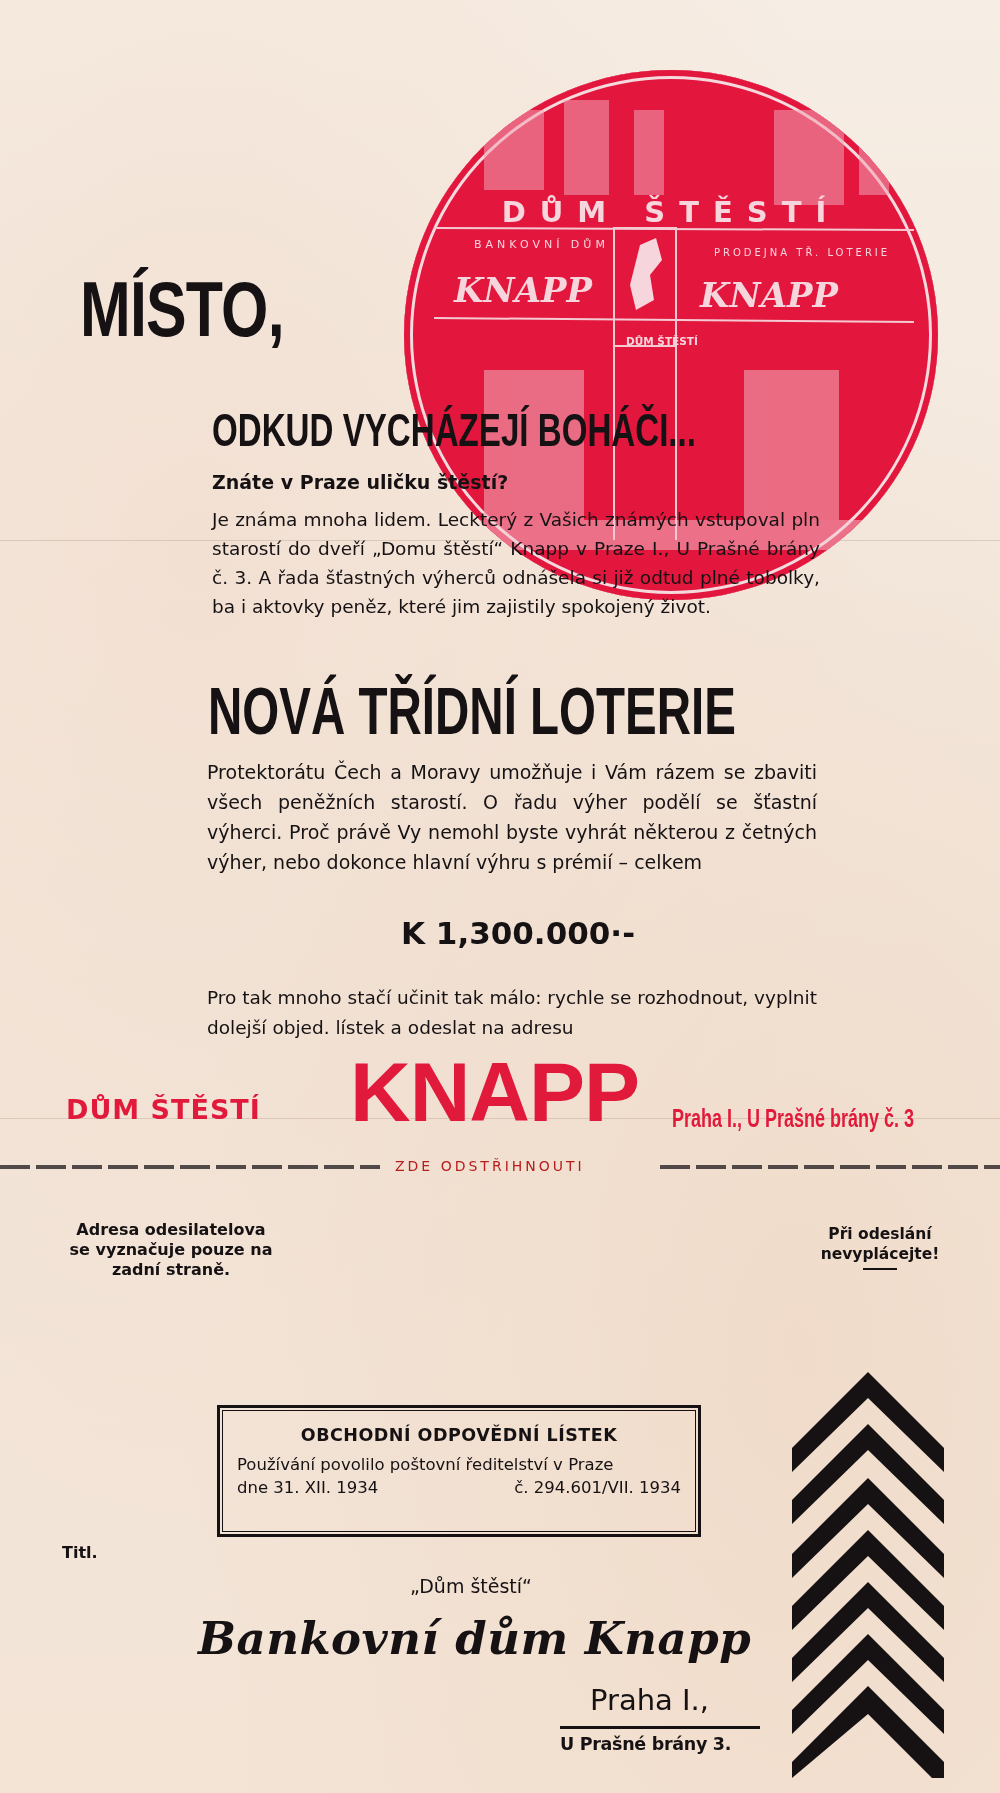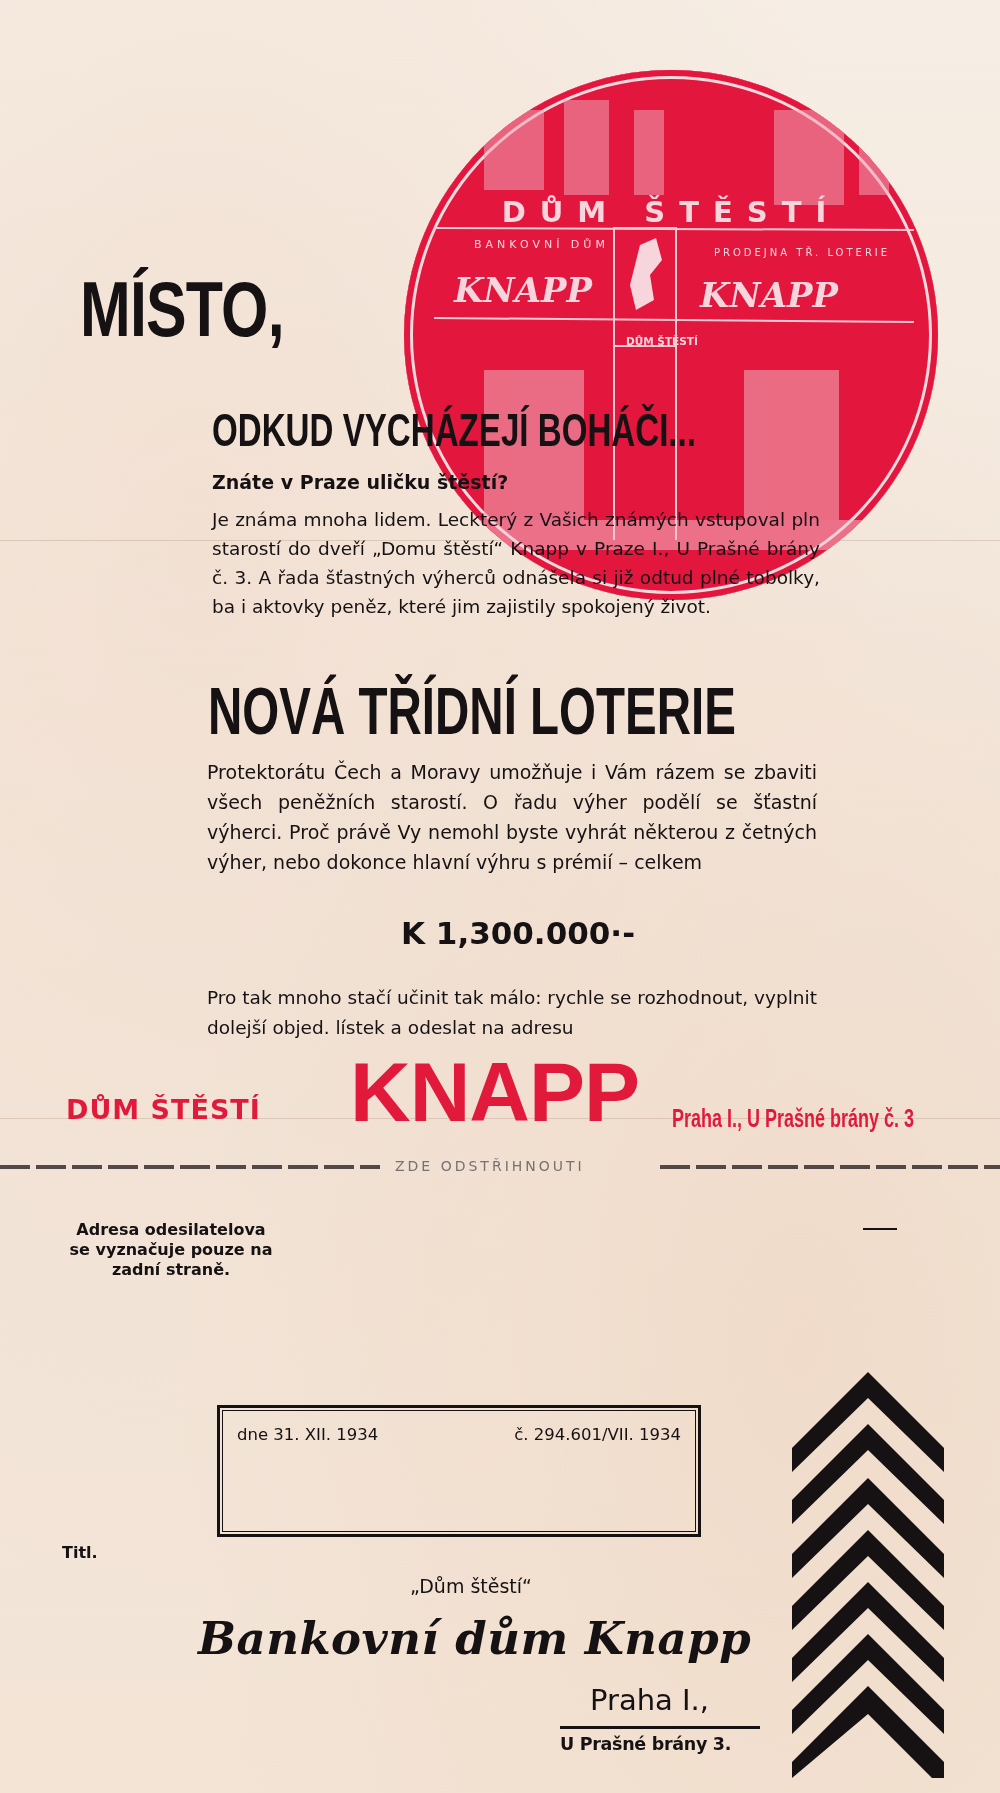--- a/index.html
+++ b/index.html
@@ -33,21 +33,21 @@
   .brand-dum { left:66px; top:1094px; color:#e11a3c; font-weight:bold; font-size:27px; letter-spacing:1px; white-space:nowrap; }
   .brand-knapp { left:350px; top:1050px; color:#e11a3c; font-family:"Liberation Sans", sans-serif; font-weight:bold;
     font-size:84px; line-height:1; letter-spacing:-1px; white-space:nowrap; }
   .brand-addr { left:672px; top:1104px; color:#e11a3c; font-family:"Liberation Sans", sans-serif; font-weight:bold;
     font-size:25px; transform:scaleX(0.72); transform-origin:left top; white-space:nowrap; }
 
   
   .cut { left:0; top:1162px; width:1000px; height:10px; }
   .cut .dash { position:absolute; top:3px; height:4px;
     background:repeating-linear-gradient(90deg, #2a2226 0 30px, rgba(0,0,0,0) 30px 36px); opacity:0.8; }
-  .cut-label { left:395px; top:1158px; font-size:14px; letter-spacing:3px; color:#737373; white-space:nowrap; }
+  .cut-label { left:395px; top:1158px; font-size:14px; letter-spacing:3px; color:#b91c1c; white-space:nowrap; }
 
   .sender-note { left:66px; top:1220px; width:210px; font-size:16px; line-height:20px; text-align:center; font-weight:bold; }
   .postage { left:780px; top:1224px; width:200px; font-size:15.5px; line-height:20px; text-align:center; font-weight:bold; }
   .postage .rule { width:34px; height:2px; background:#161214; margin:4px auto 4px; }
 
   
   .box { left:217px; top:1405px; width:484px; height:132px; border:3px solid #161214; box-sizing:border-box; padding:2px; }
   .box-inner { width:100%; height:100%; border:1.5px solid #161214; box-sizing:border-box; padding:10px 14px; }
   .box-title { text-align:center; font-weight:bold; font-size:17.5px; letter-spacing:0.5px; margin-top:4px; }
   .box-line { font-size:16.5px; margin-top:10px; white-space:nowrap; }
@@ -133,25 +133,28 @@
 <div class="abs brand-addr">Praha I., U Prašné brány č. 3</div>
 
 <div class="abs cut">
   <div class="dash" style="left:0;width:380px"></div>
   <div class="dash" style="left:660px;width:340px"></div>
 </div>
 <div class="abs cut-label">ZDE ODSTŘIHNOUTI</div>
 
 <div class="abs sender-note">Adresa odesilatelova se vyznačuje pouze na zadní straně.</div>
 <div class="abs postage">
+  <div>Při odeslání nevyplácejte!</div>
   <div class="rule"></div>
 </div>
 
 <div class="abs box">
   <div class="box-inner">
+    <div class="box-title">OBCHODNÍ ODPOVĚDNÍ LÍSTEK</div>
+    <div class="box-line">Používání povolilo poštovní ředitelství v Praze</div>
     <div class="box-row">
       <span>dne 31. XII. 1934</span>
       <span>č. 294.601/VII. 1934</span>
     </div>
   </div>
 </div>
 
 <div class="abs titl">Titl.</div>
 <div class="abs dum-quote">„Dům štěstí“</div>
 <div class="abs script">Bankovní dům Knapp</div>

